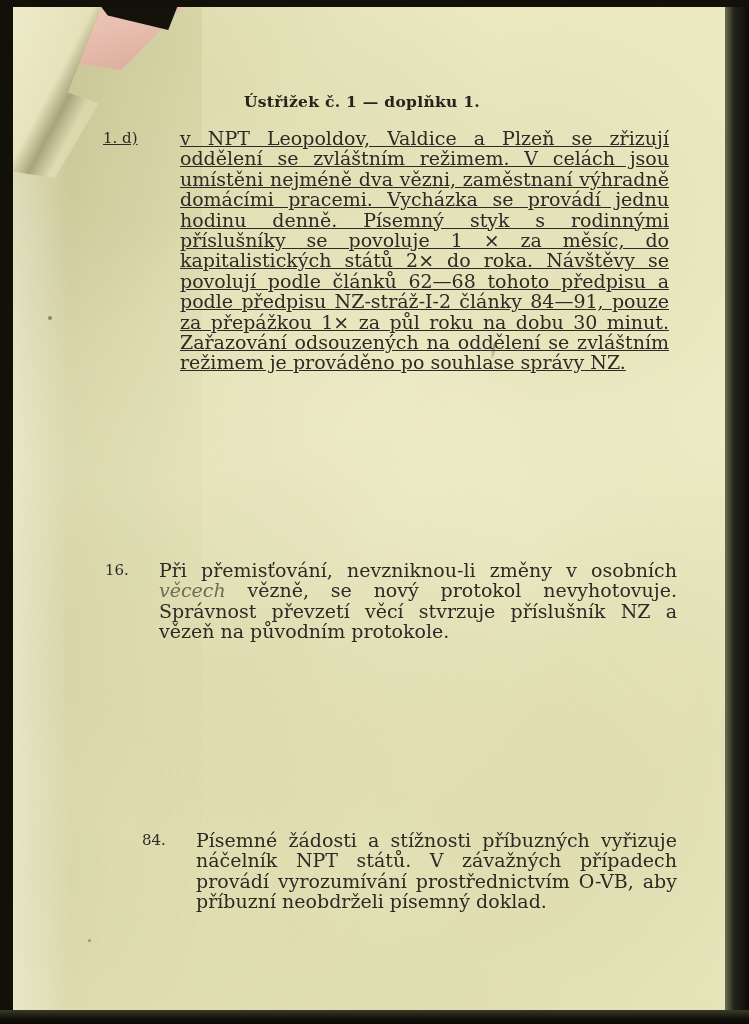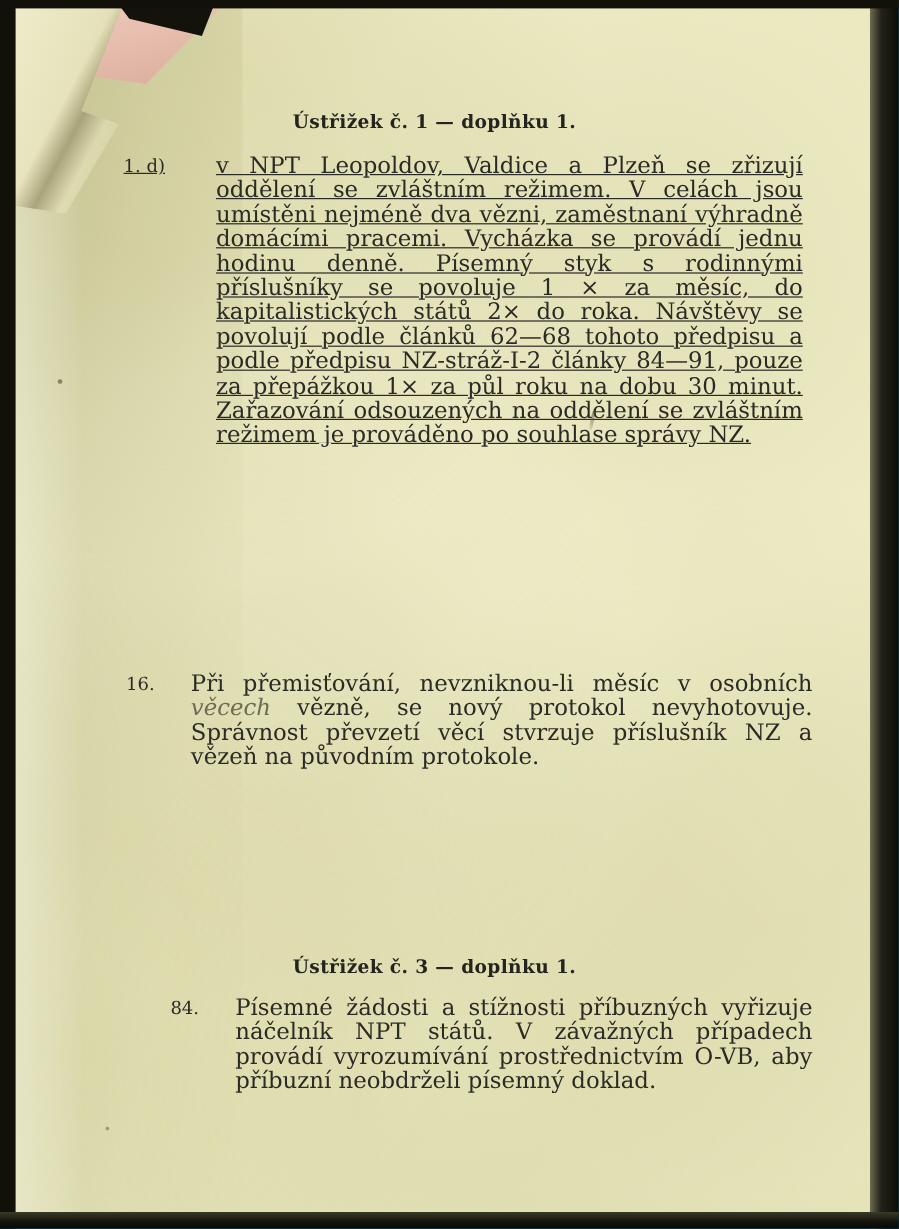--- a/index.html
+++ b/index.html
@@ -6,21 +6,21 @@
     margin: 0;
     padding: 0;
     background: #1a1a14;
   }
 
   #page {
     position: relative;
     width: 749px;
     height: 1024px;
     overflow: hidden;
-    background: #0369a1;
+    background: #5eead4;
     font-family: "DejaVu Serif", "Liberation Serif", serif;
   }
 
   
   .paper {
     position: absolute;
     left: 12px;
     top: 6px;
     width: 714px;
     height: 1006px;
@@ -225,24 +225,23 @@
       <div class="section-heading" style="top:86px;">Ústřižek č. 1 — doplňku 1.</div>
 
       <div class="block" style="left:91px; top:122px; width:566px;text-decoration:underline;">
         <div class="marker" style="width:77px;">1. d)</div>
         <div class="body-text" style="width:489px;">v NPT Leopoldov, Valdice a Plzeň se zřizují oddělení se zvláštním režimem. V celách jsou umístěni nejméně dva vězni, zaměstnaní výhradně domácími pracemi. Vycházka se provádí jednu hodinu denně. Písemný styk s rodinnými příslušníky se povoluje 1 × za měsíc, do kapitalistických států 2× do roka. Návštěvy se povolují podle článků 62—68 tohoto předpisu a podle předpisu NZ-stráž-I-2 články 84—91, pouze za přepážkou 1× za půl roku na dobu 30 minut. Zařazování odsouzených na oddělení se zvláštním režimem je prováděno po souhlase správy NZ.</div>
       </div>
 
 
       <div class="block" style="left:93px; top:542px; width:572px;margin-top:12px;">
         <div class="marker" style="width:54px;">16.</div>
-        <div class="body-text" style="width:518px;"><span>Při přemisťování, nevzniknou-li měsíc v osobních </span><span class="faded">věcech</span><span> vězně, se nový protokol nevyhotovuje. Správnost převzetí věcí stvrzuje příslušník NZ a vězeň na původním protokole.</span></div>
+        <div class="body-text" style="width:518px;"><span>Při přemisťování, nevzniknou-li změny v osobních </span><span class="faded">věcech</span><span> vězně, se nový protokol nevyhotovuje. Správnost převzetí věcí stvrzuje příslušník NZ a vězeň na původním protokole.</span></div>
       </div>
 
-      <div class="section-heading" style="top:790px;">Ústřižek č. 3 — doplňku 1.</div>
 
       <div class="block" style="left:93px; top:824px; width:572px;">
         <div class="marker" style="width:54px;margin-left:37px;">84.</div>
         <div class="body-text" style="width:518px;">Písemné žádosti a stížnosti příbuzných vyřizuje náčelník NPT států. V závažných případech provádí vyrozumívání prostřednictvím O-VB, aby příbuzní neobdrželi písemný doklad.</div>
       </div>
 
       <div class="pen-mark"></div>
       <div class="speck-a"></div>
       <div class="speck-b"></div>
     </div>

